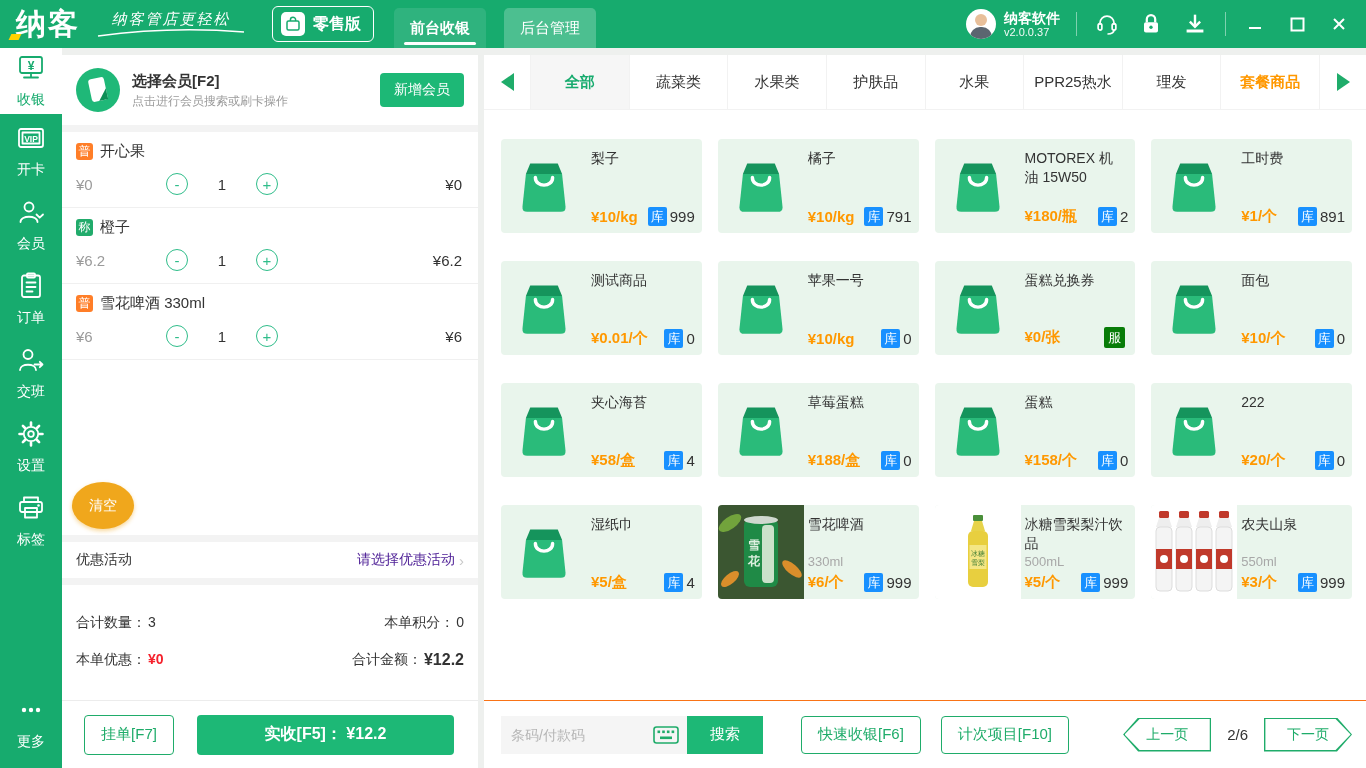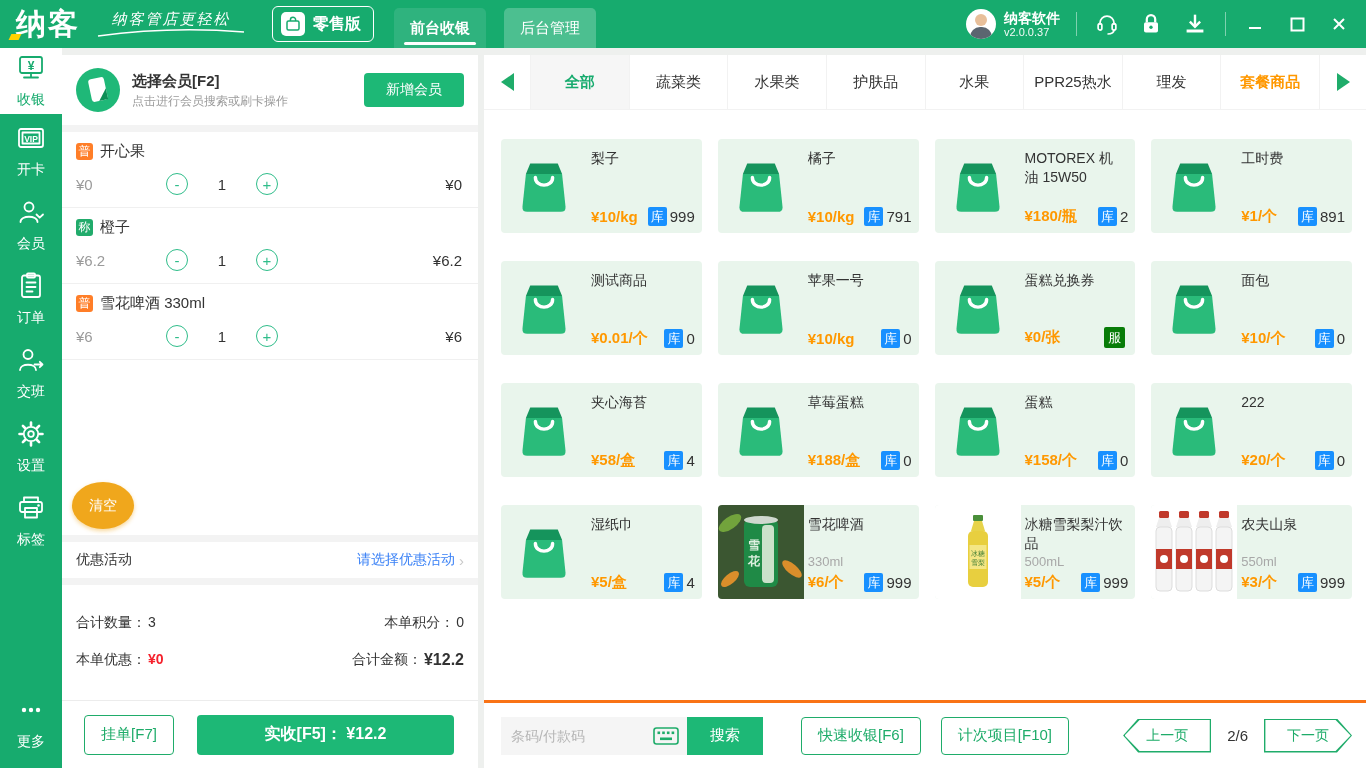--- a/index.html
+++ b/index.html
@@ -38,36 +38,36 @@
   .side-item.active { background:#fff; color:#17ab6e; height:66px; }
   .side-more { margin-top:auto; margin-bottom:8px; }
 
   
   .cart-panel { position:absolute; left:62px; top:55px; bottom:0; width:416px; background:#fff; display:flex; flex-direction:column; }
   .member-row { height:70px; display:flex; align-items:center; padding:0 14px; flex:0 0 auto; }
   .member-icon { width:44px; height:44px; flex:0 0 auto; }
   .member-meta { margin-left:12px; line-height:1.5; }
   .member-title { font-size:15px; font-weight:bold; color:#333; }
   .member-sub { font-size:12px; color:#9a9a9a; }
-  .add-member-btn { margin-left:auto; background:#1db876; color:#fff; border:none; border-radius:4px; font-size:14px; padding:8px 22px; cursor:pointer; }
+  .add-member-btn { margin-left:auto; background:#1db876; color:#fff; border:none; border-radius:4px; font-size:14px; padding:8px 14px; cursor:pointer; }
   .gray-band { height:7px; background:#f3f3f3; flex:0 0 auto; }
   .cart-items { flex:1 1 auto; overflow:hidden; display:flex; flex-direction:column; }
   .cart-item { padding:10px 16px 12px 14px; border-bottom:1px solid #f0f0f0; flex:0 0 auto; }
   .ci-top { display:flex; align-items:center; gap:7px; font-size:15px; color:#333; }
   .ci-badge { width:17px; height:17px; border-radius:3px; color:#fff; font-size:12px; display:flex; align-items:center; justify-content:center; flex:0 0 auto; }
   .ci-bottom { display:flex; align-items:center; margin-top:12px; font-size:15px; }
   .ci-price { color:#9a9a9a; width:90px; }
   .ci-minus,.ci-plus { width:22px; height:22px; border:1px solid #2fbd8a; color:#2fbd8a; border-radius:50%; display:flex; align-items:center; justify-content:center; font-size:15px; line-height:1; cursor:pointer; background:#fff; }
   .ci-qty { width:68px; text-align:center; color:#333; }
   .ci-total { margin-left:auto; color:#333; }
   .clear-wrap { margin-top:auto; padding:0 0 6px 10px; }
   .clear-btn { width:62px; height:47px; border-radius:50%; background:#f0a71c; color:#fff; border:none; font-size:14px; cursor:pointer; box-shadow:0 2px 4px rgba(240,167,28,.45); }
   .promo-row { height:36px; display:flex; align-items:center; padding:0 14px; flex:0 0 auto; }
   .promo-label { font-size:14px; color:#333; }
-  .promo-link { margin-left:auto; font-size:14px; color:#3b82f6; cursor:pointer; }
+  .promo-link { margin-left:auto; font-size:14px; color:#4c1d95; cursor:pointer; }
   .promo-chevron { color:#c9c9c9; font-size:15px; margin-left:4px; }
   .summary { padding:10px 14px 12px; flex:0 0 auto; }
   .sum-row { display:flex; justify-content:space-between; font-size:14px; margin:19px 0; }
   .sum-cell { display:flex; gap:2px; }
   .sum-red { color:#f5222d; font-weight:bold; }
   .sum-total { font-weight:bold; font-size:16px; }
   .pay-row { border-top:1px solid #ececec; height:68px; display:flex; align-items:center; padding:0 14px 0 22px; gap:23px; flex:0 0 auto; }
   .hold-btn { width:90px; height:40px; background:#fff; border:1px solid #1fac6a; color:#1fac6a; border-radius:4px; font-size:15px; cursor:pointer; }
   .pay-btn { width:257px; height:40px; background:#1db876; border:none; color:#fff; border-radius:4px; font-size:16px; font-weight:bold; cursor:pointer; }
 
@@ -87,21 +87,21 @@
   .p-body { flex:1; position:relative; padding:10px 8px 8px 4px; }
   .p-name { font-size:14px; color:#333; line-height:1.35; padding-right:2px; }
   .p-sub { position:absolute; left:4px; bottom:30px; font-size:13px; color:#a8a8a8; }
   .p-bottom { position:absolute; left:4px; right:7px; bottom:7px; display:flex; align-items:center; }
   .p-price { color:#ff9800; font-size:15px; font-weight:bold; }
   .p-stock { margin-left:auto; display:flex; align-items:center; gap:3px; }
   .stock-badge { width:19px; height:19px; border-radius:2px; background:#1890ff; color:#fff; font-size:13px; display:flex; align-items:center; justify-content:center; }
   .stock-badge.svc { background:#087c08; width:21px; height:21px; }
   .stock-count { font-size:15px; color:#333; }
 
-  .bottom-bar { height:68px; border-top:3px solid #f97316; display:flex; align-items:center; padding:0 14px 0 17px; flex:0 0 auto; }
+  .bottom-bar { height:68px; border-top:1px solid #f97316; display:flex; align-items:center; padding:0 14px 0 17px; flex:0 0 auto; }
   .search-box { display:flex; align-items:center; background:#f5f5f5; height:38px; width:186px; padding:0 8px 0 10px; }
   .search-input { border:none; outline:none; background:transparent; font-size:14px; width:130px; color:#333; }
   .search-input::placeholder { color:#b5b5b5; }
   .kb-icon { margin-left:auto; cursor:pointer; display:flex; }
   .search-btn { width:76px; height:38px; background:#1db876; color:#fff; border:none; font-size:15px; cursor:pointer; }
   .quick-btn { height:38px; padding:0 16px; background:#fff; border:1px solid #1fac6a; color:#1fac6a; border-radius:4px; font-size:15px; cursor:pointer; }
   .q1 { margin-left:38px; } .q2 { margin-left:20px; }
   .pager { margin-left:auto; display:flex; align-items:center; gap:16px; }
   .pg-btn { position:relative; width:88px; height:34px; cursor:pointer; }
   .pg-btn .shape { position:absolute; inset:0; background:#1fac6a; }

